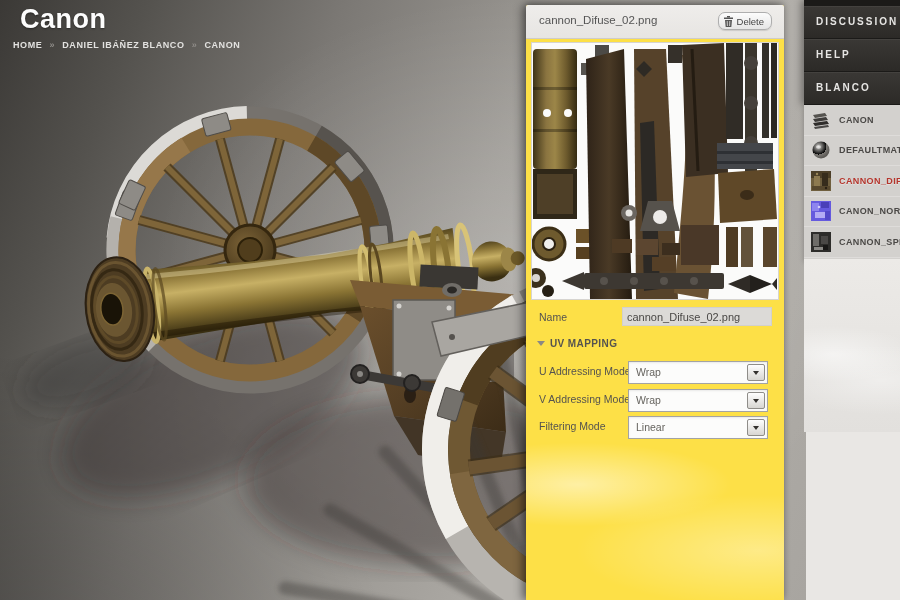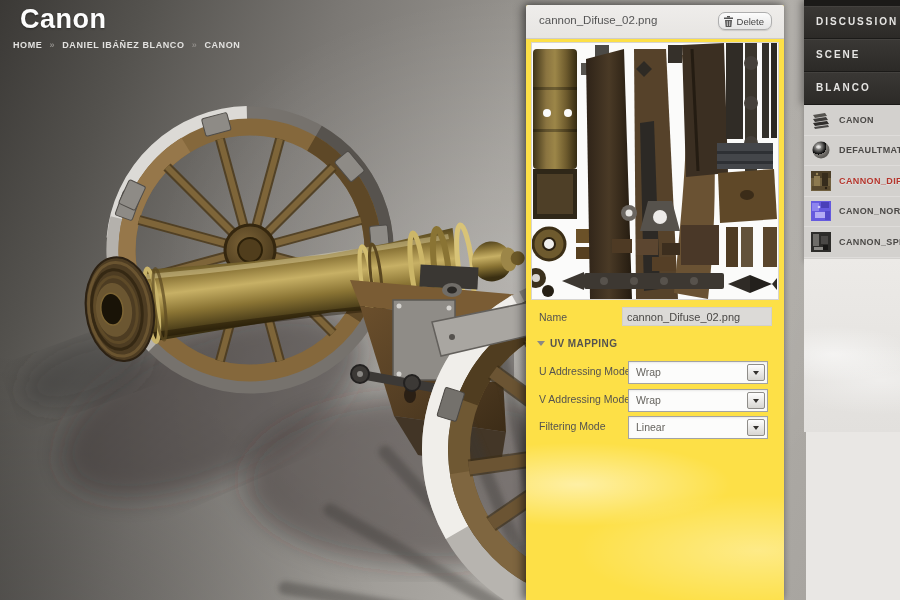--- a/index.html
+++ b/index.html
@@ -404,21 +404,21 @@
     <span class="val">Linear</span>
     <span class="arrow-box">
         <span class="tri"></span>
       </span>
   </div>
 </div>
 
 <div class="sidebar">
   <div class="tabs">
     <div class="tab">DISCUSSION</div>
-    <div class="tab">SCENE</div>
+    <div class="tab">HELP</div>
     <div class="tab">BLANCO</div>
   </div>
 
   <div class="asset-list">
     <div class="asset-row">
       <svg width="20" height="18" viewBox="0 0 20 18">
         <polygon points="2,4 14,2 16,5 4,7" fill="#55534f"></polygon>
         <polygon points="2,8 15,6 17,9 4,11" fill="#3e3c3a"></polygon>
         <polygon points="2,12 16,10 18,13 4,15" fill="#2f2d2b"></polygon>
         <polygon points="3,16 17,14 18,16 4,18" fill="#4a4846"></polygon>

